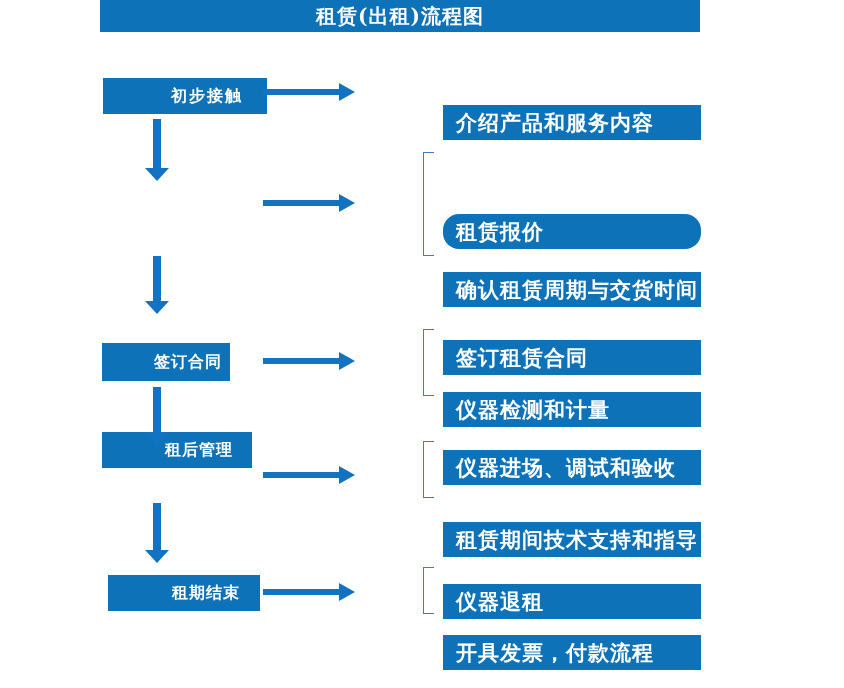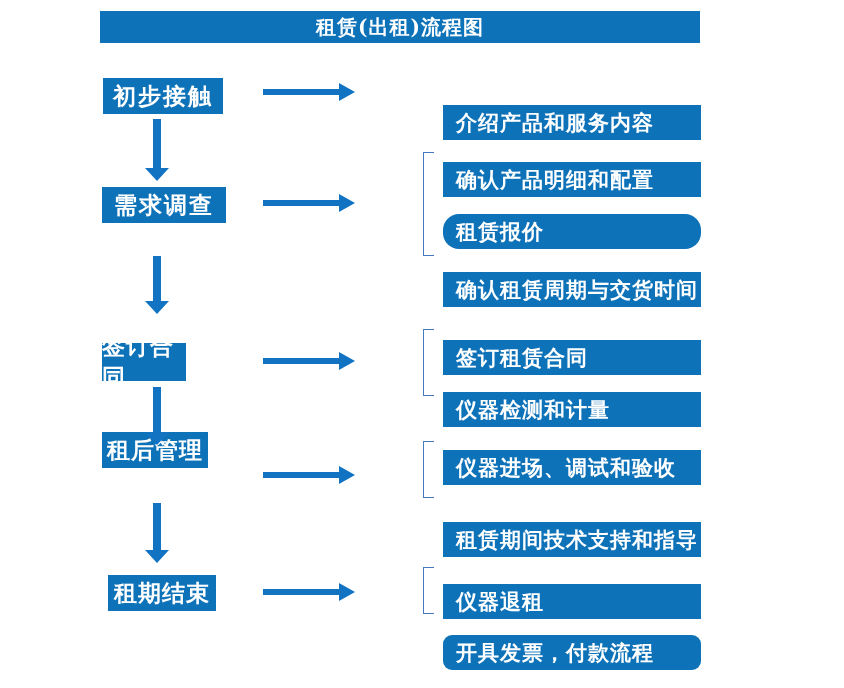--- a/index.html
+++ b/index.html
@@ -3,48 +3,48 @@
 <meta charset="utf-8">
 <style>
   html,body { margin:0; padding:0; background:#fff; }
   .canvas {
     position:relative; width:844px; height:688px;
     background:var(--background,#fff); overflow:hidden;
     font-family:"DejaVu Serif","Liberation Serif",serif;
   }
   
   .titlebar {
-    position:absolute; left:100px; top:11px; width:600px; height:32px;
+    position:absolute; left:100px; top:0; width:600px; height:32px;
     background:var(--box-blue,#0e72b9); display:flex; align-items:center; justify-content:center;
   }
   .titlebar span {
     color:var(--text-white,#fff); font-size:20px; font-weight:bold; letter-spacing:1px;
   }
   
   .lbox {
     position:absolute; background:var(--box-blue,#0e72b9); color:var(--text-white,#fff);
-    font-size:23px; font-weight:bold; letter-spacing:2px;
-    display:flex; align-items:center; justify-content:center;
+    font-size:16px; font-weight:bold; letter-spacing:2px;
+    display:flex; align-items:center; justify-content:center;padding-left:44px;
   }
   .lb1 { left:103px; top:78px;  width:120px; height:36px; }
   .lb2 { left:102px; top:187px; width:124px; height:36px; }
   .lb3 { left:102px; top:343px; width:84px; height:38px; letter-spacing:1px; }
   .lb4 { left:102px; top:432px; width:106px; height:36px; letter-spacing:1px; }
   .lb5 { left:108px; top:575px; width:108px; height:36px; letter-spacing:1px; }
   
   .rbox {
     position:absolute; left:443px; width:258px; height:35px;
     background:var(--box-blue,#0e72b9); color:var(--text-white,#fff);
     font-size:21px; font-weight:bold; letter-spacing:1px;
     line-height:35px; padding-left:13px; box-sizing:border-box;
     white-space:nowrap; overflow:hidden;margin-top:27px;
   }
   .r1 { top:78px; }  .r2 { top:135px; } .r3 { top:187px;border-radius:16px; } .r4 { top:245px; }
   .r5 { top:313px; } .r6 { top:365px; } .r7 { top:423px; } .r8 { top:495px; }
-  .r9 { top:557px; } .r10{ top:608px;border-radius:9px; }
+  .r9 { top:557px; } .r10{ top:608px; }
   
   .harrow { position:absolute; left:263px; width:92px; height:18px; }
   .harrow .shaft { position:absolute; left:0; top:6px; width:77px; height:6px; background:var(--arrow-blue,#1173c2); }
   .harrow .head  { position:absolute; right:0; top:0; width:0; height:0;
                    border-top:9px solid transparent; border-bottom:9px solid transparent;
                    border-left:16px solid var(--arrow-blue,#1173c2); }
   .h1 { top:83px; } .h2 { top:194px; } .h3 { top:352px; } .h4 { top:466px; } .h5 { top:583px; }
   
   .varrow { position:absolute; left:145px; width:24px; }
   .varrow .shaft { position:absolute; left:8px; top:0; width:8px; height:calc(100% - 13px); background:var(--arrow-blue,#1173c2); }
@@ -69,21 +69,20 @@
 </head>
 <body>
 
 <div class="canvas">
 
   <div class="titlebar">
     <span>租赁(出租)流程图</span>
   </div>
 
   <div class="lbox lb1">初步接触</div>
-  <div class="lbox lb2">需求调查</div>
   <div class="lbox lb3">签订合同</div>
   <div class="lbox lb4">租后管理</div>
   <div class="lbox lb5">租期结束</div>
 
   <div class="varrow v1">
       <div class="shaft"></div>
       <div class="head"></div>
     </div>
   <div class="varrow v2">
       <div class="shaft"></div>
@@ -118,21 +117,20 @@
       <div class="shaft"></div>
       <div class="head"></div>
     </div>
 
   <div class="bracket bk2"></div>
   <div class="bracket bk3"></div>
   <div class="bracket bk4"></div>
   <div class="bracket bk5"></div>
 
   <div class="rbox r1">介绍产品和服务内容</div>
-  <div class="rbox r2">确认产品明细和配置</div>
   <div class="rbox r3">租赁报价</div>
   <div class="rbox r4">确认租赁周期与交货时间</div>
   <div class="rbox r5">签订租赁合同</div>
   <div class="rbox r6">仪器检测和计量</div>
   <div class="rbox r7">仪器进场、调试和验收</div>
   <div class="rbox r8">租赁期间技术支持和指导</div>
   <div class="rbox r9">仪器退租</div>
   <div class="rbox r10">开具发票，付款流程</div>
 
 </div>

